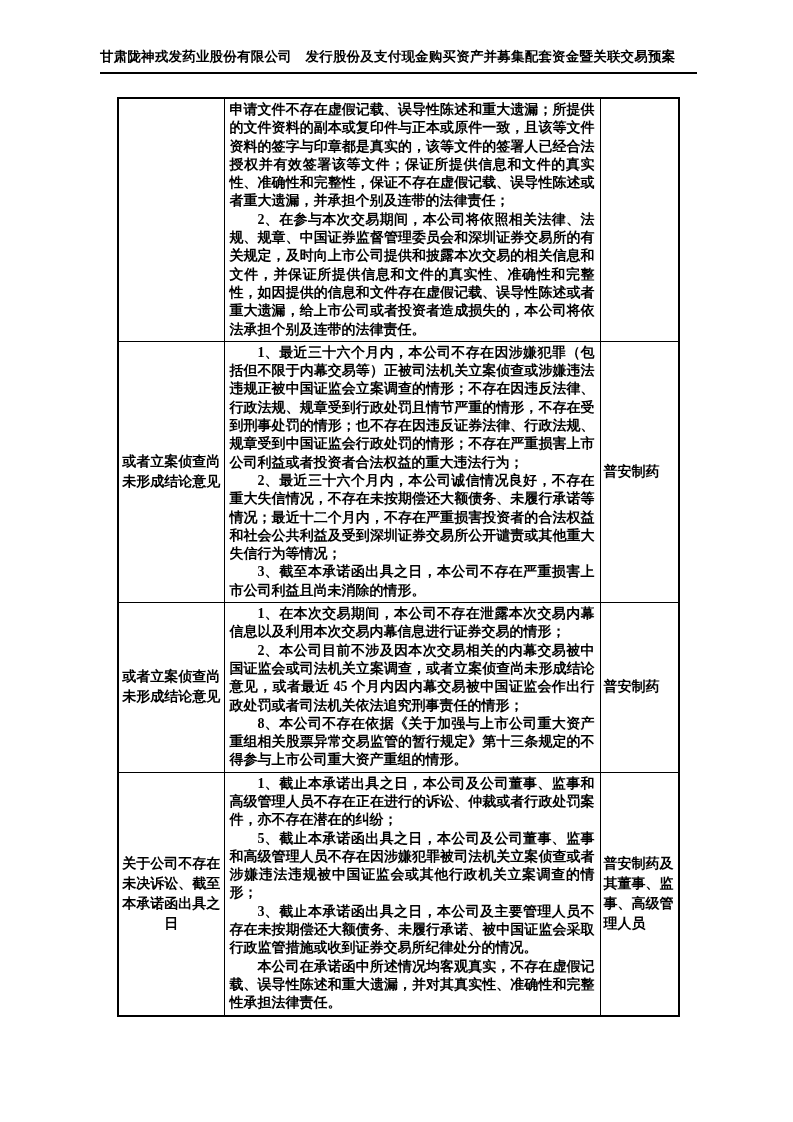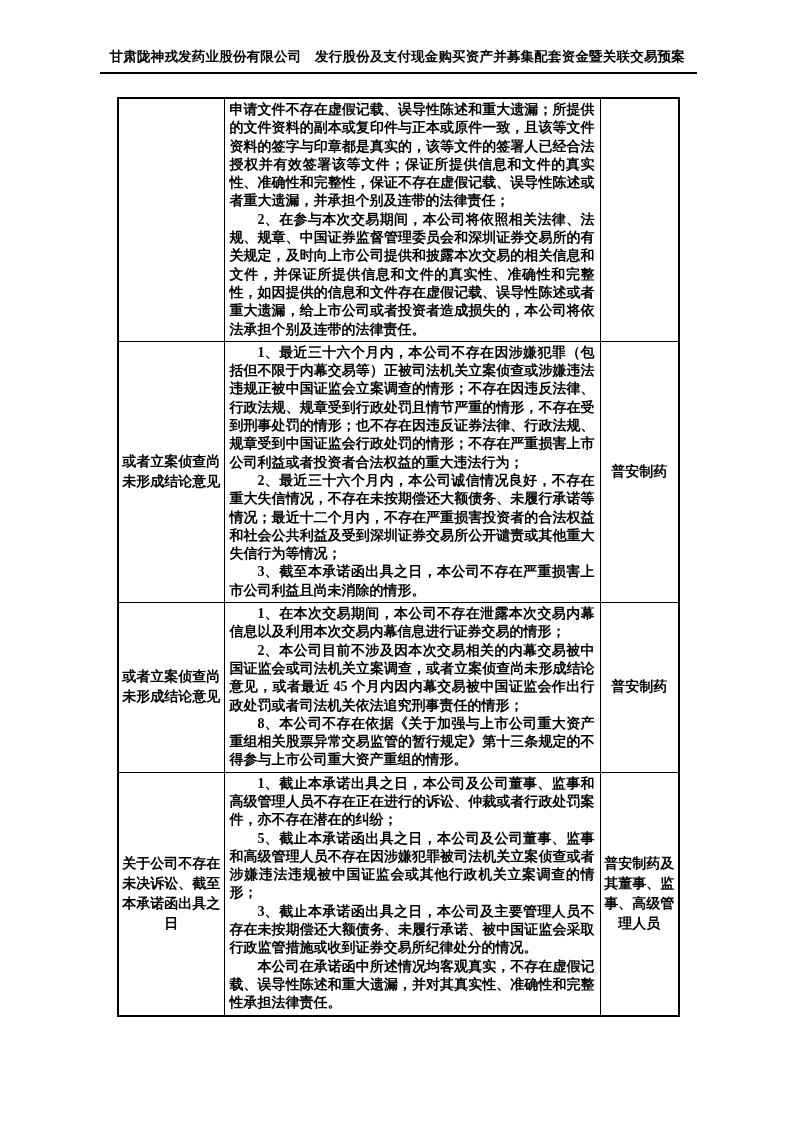--- a/index.html
+++ b/index.html
@@ -8,23 +8,23 @@
     width: 793px;
     height: 1122px;
     background: #ffffff;
     color: #000000;
     font-family: "Liberation Serif", "DejaVu Serif", serif;
     overflow: hidden;
   }
   .doc-header {
     position: absolute;
     top: 48px;
-    left: 88px;
+    left: 100px;
     width: 597px;
-    text-align: right;
+    text-align: left;
     font-size: 13.5px;
     font-weight: bold;
     white-space: nowrap;
     letter-spacing: 0.2px;
   }
   .header-rule {
     position: absolute;
     top: 72px;
     left: 100px;
     width: 597px;
@@ -54,21 +54,21 @@
   td.content-cell {
     width: 376px;
     vertical-align: top;
     font-size: 14px;
     line-height: 18.3px;
     padding: 2px 5px;
     text-align: justify;
   }
   td.party-cell {
     width: 79px;
-    text-align: center;
+    text-align: left;
     vertical-align: middle;
     font-size: 14px;
     line-height: 20px;
     padding: 2px 3px;
   }
   .content-cell p { margin: 0; text-indent: 2em; }
   .content-cell p.no-indent { text-indent: 0; }
   .page-number {
     position: absolute;
     top: 1038px;

